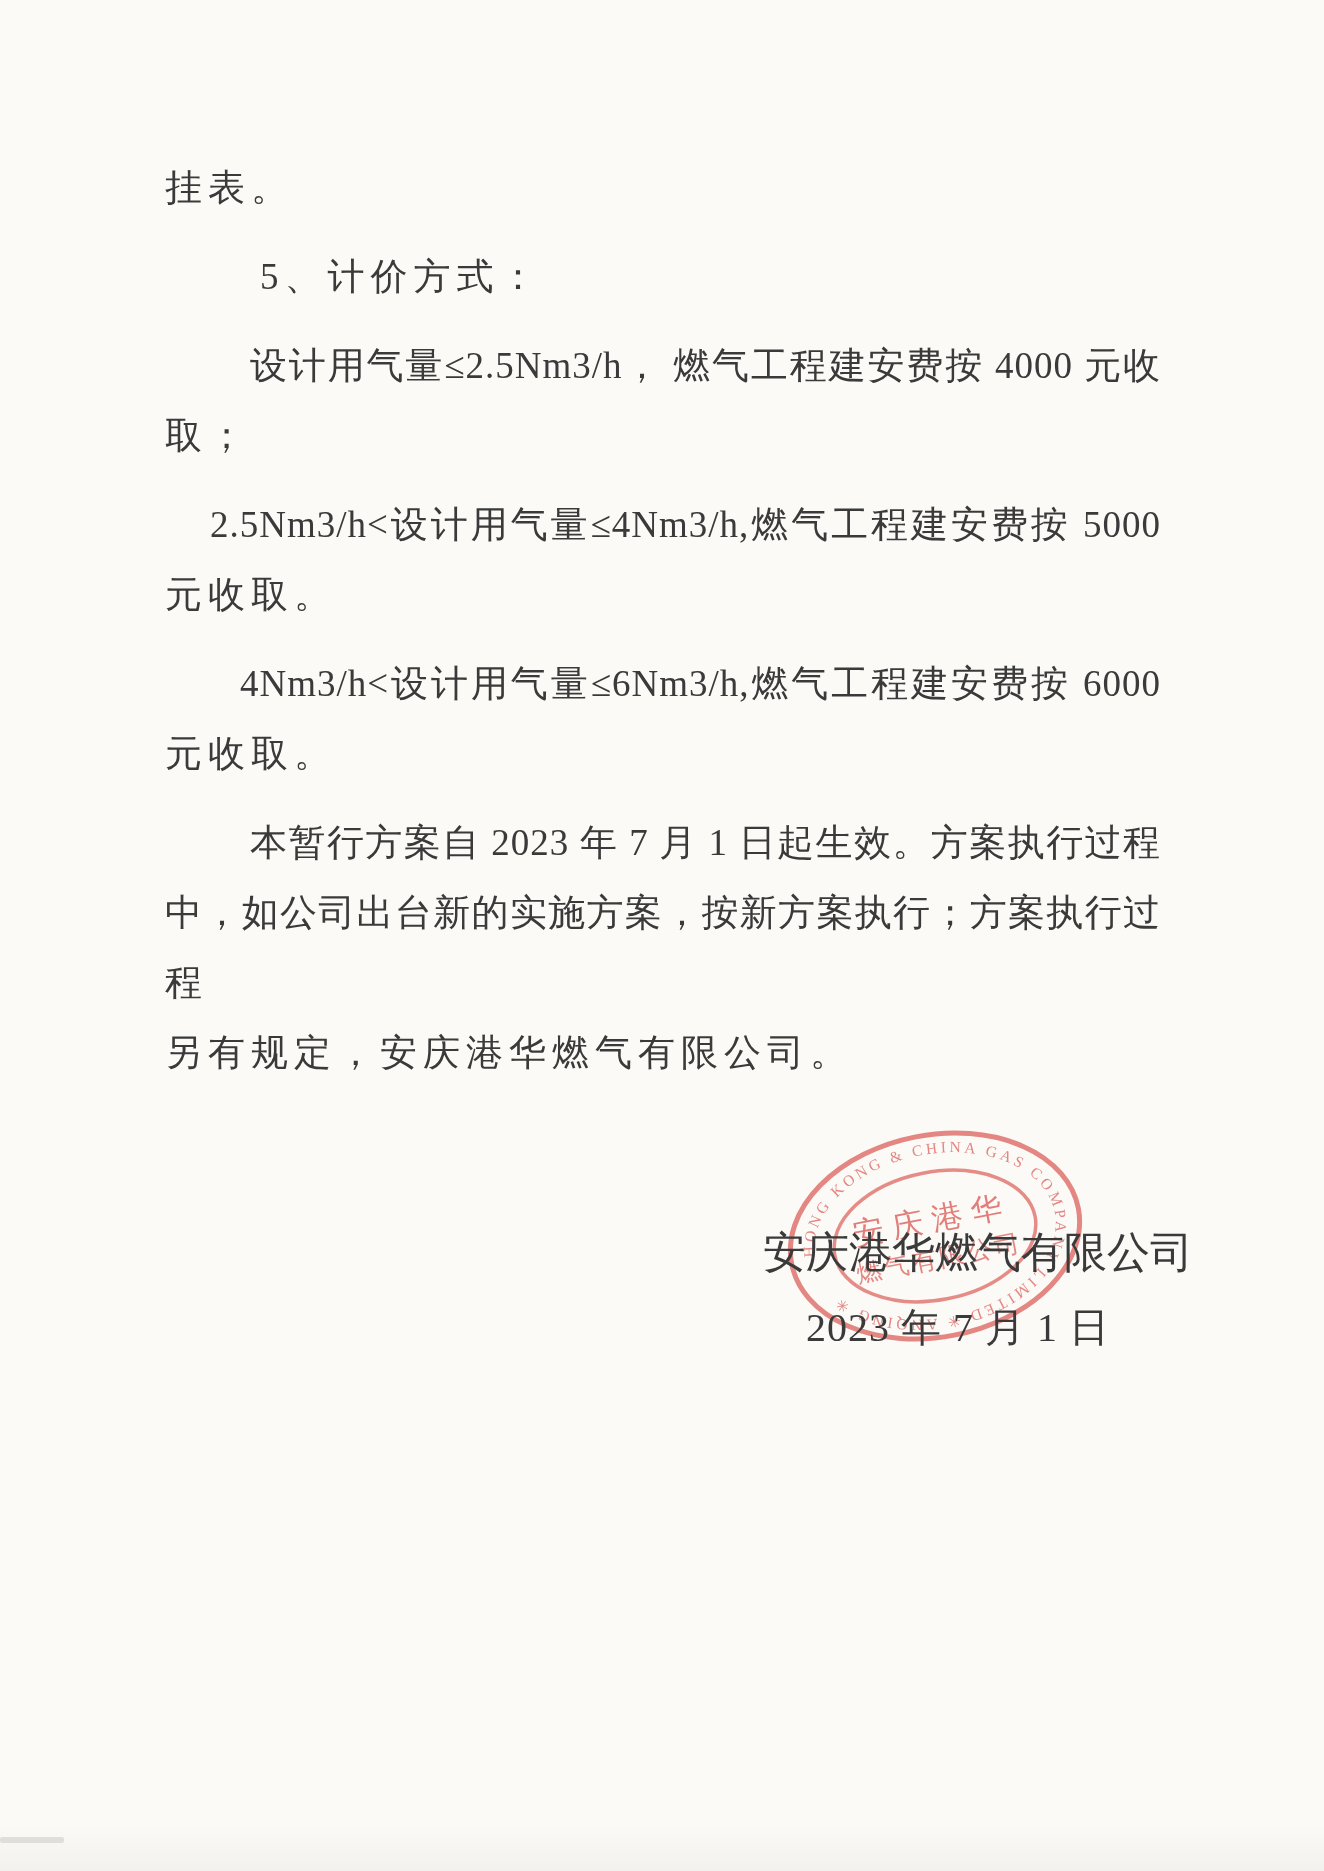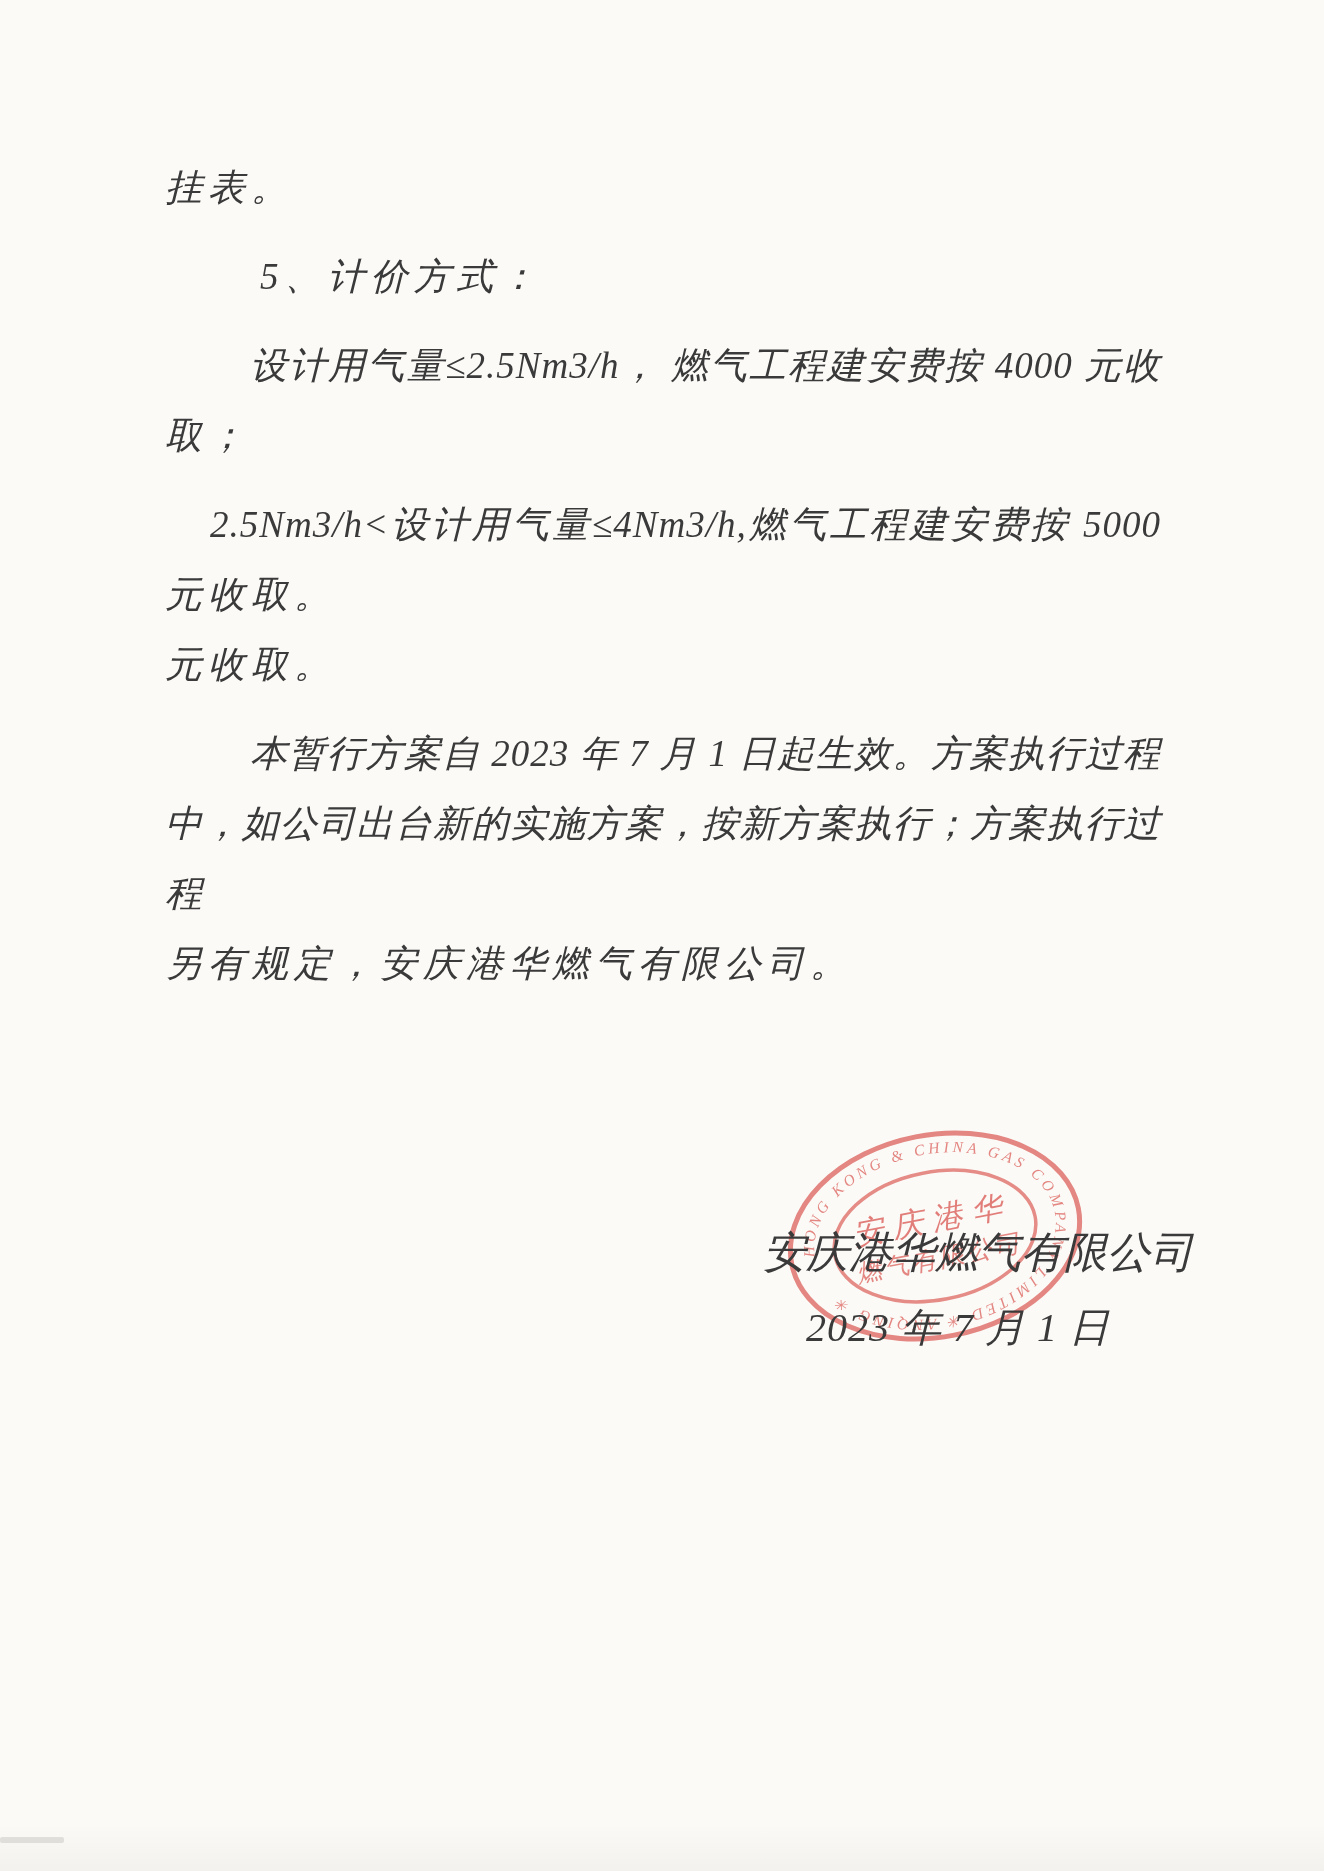--- a/index.html
+++ b/index.html
@@ -3,21 +3,20 @@
 <meta charset="utf-8">
 <style>
   html,body { margin:0; padding:0; }
   .page {
     position:relative;
     width:1324px; height:1871px;
     background:#fbfaf7;
     font-family:"Liberation Serif","DejaVu Serif",serif;
     color:#3a3a3a;
     overflow:hidden;
-    font-style:italic;
   }
   
   .scan-shadow {
     position:absolute; left:0; bottom:0; width:100%; height:48px;
     background:linear-gradient(to bottom, rgba(0,0,0,0), rgba(0,0,0,0.035));
   }
   .scan-edge {
     position:absolute; left:0; top:1837px; width:64px; height:6px;
     background:#e2e1de; border-radius:2px;
   }
@@ -64,20 +63,21 @@
 
 <div class="page">
 
   <div class="content">
     <div class="line">挂表。</div>
     <div class="line para ind-95">5、计价方式：</div>
     <div class="line para justify ind-85">设计用气量≤2.5Nm3/h， 燃气工程建安费按 4000 元收</div>
     <div class="line">取；</div>
     <div class="line para justify ind-45">2.5Nm3/h&lt;设计用气量≤4Nm3/h,燃气工程建安费按 5000</div>
     <div class="line">元收取。</div>
+    <div class="line para justify ind-75">4Nm3/h&lt;设计用气量≤6Nm3/h,燃气工程建安费按 6000</div>
     <div class="line">元收取。</div>
     <div class="line para justify ind-85">本暂行方案自 2023 年 7 月 1 日起生效。方案执行过程</div>
     <div class="line justify">中，如公司出台新的实施方案，按新方案执行；方案执行过程</div>
     <div class="line">另有规定，安庆港华燃气有限公司。</div>
   </div>
 
   <svg class="stamp" viewBox="0 0 304 216" xmlns="http://www.w3.org/2000/svg" xmlns:xlink="http://www.w3.org/1999/xlink">
     <defs>
       <path id="ringPath" d="M 30 108 A 122 82 0 1 1 274 108 A 122 82 0 1 1 30 108" fill="none"></path>
     </defs>

